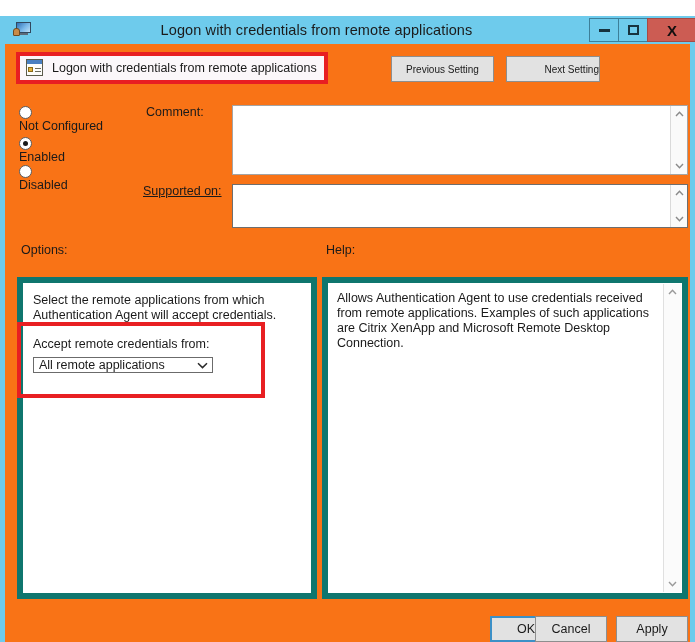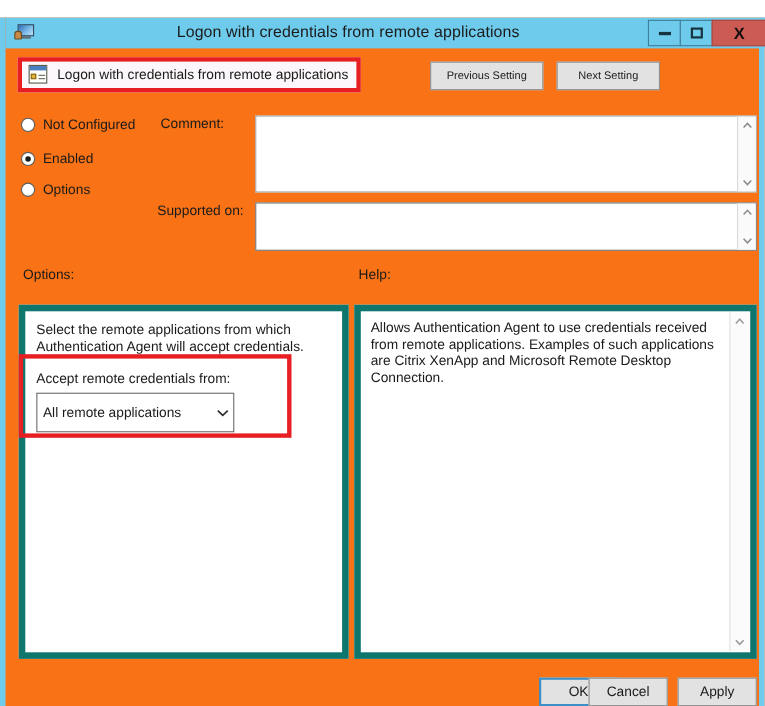--- a/index.html
+++ b/index.html
@@ -181,28 +181,28 @@
     box-sizing: border-box;
     background: #E2E2E2;
     border: 1px solid #8E8E8E;
     font-family: "Liberation Sans", sans-serif;
     font-size: 10px;
     color: #1a1a1a;
     cursor: default;
     padding: 0;
   }
   .nav-prev { left: 381px; width: 103px; }
-  .nav-next { left: 496px; width: 94px; }
+  .nav-next { left: 496px; width: 94px; text-align: right; }
 
   
   .radio-row {
     position: absolute;
     display: flex;
-    align-items: center;
     left: 14px;
+    flex-direction: column;
   }
   .rb {
     width: 13px; height: 13px;
     border-radius: 50%;
     box-sizing: border-box;
     border: 1px solid #5c5c5c;
     background: #fff;
     position: relative;
     margin-right: 7px;
     flex: 0 0 auto;
@@ -393,40 +393,40 @@
   <div class="radio-row" style="top:90px;">
     <span class="rb"></span>
     <span class="rb-label">Not Configured</span>
   </div>
   <div class="radio-row" style="top:121px;">
     <span class="rb on"></span>
     <span class="rb-label">Enabled</span>
   </div>
   <div class="radio-row" style="top:149px;">
     <span class="rb"></span>
-    <span class="rb-label">Options</span>
+    <span class="rb-label">Disabled</span>
   </div>
 
   <div class="field-label" style="left:141px; top:89px;">Comment:</div>
   <div class="txtbox" style="left:227px; top:89px; width:456px; height:70px;">
     <div class="sbar">
       <div class="sarrow">
         <svg width="9" height="6" viewBox="0 0 9 6">
             <path d="M1 5 L4.5 1.2 L8 5" fill="none" stroke="#8a8a8a" stroke-width="1.4"></path>
           </svg>
       </div>
       <div class="sarrow">
         <svg width="9" height="6" viewBox="0 0 9 6">
             <path d="M1 1 L4.5 4.8 L8 1" fill="none" stroke="#8a8a8a" stroke-width="1.4"></path>
           </svg>
       </div>
     </div>
   </div>
 
-  <div class="field-label" style="left:138px; top:168px;">Supported on:</div>
+  <div class="field-label" style="left:138px; top:168px;text-decoration:underline;">Supported on:</div>
   <div class="txtbox dark" style="left:227px; top:168px; width:456px; height:44px;">
     <div class="sbar">
       <div class="sarrow">
         <svg width="9" height="6" viewBox="0 0 9 6">
             <path d="M1 5 L4.5 1.2 L8 5" fill="none" stroke="#8a8a8a" stroke-width="1.4"></path>
           </svg>
       </div>
       <div class="sarrow">
         <svg width="9" height="6" viewBox="0 0 9 6">
             <path d="M1 1 L4.5 4.8 L8 1" fill="none" stroke="#8a8a8a" stroke-width="1.4"></path>
@@ -434,21 +434,21 @@
       </div>
     </div>
   </div>
 
   <div class="sec-label" style="left:16px; top:227px;">Options:</div>
   <div class="sec-label" style="left:321px; top:227px;">Help:</div>
 
   <div class="panel" style="left:12px; top:261px; width:300px; height:322px;">
     <div class="opt-text">Select the remote applications from which Authentication Agent will accept credentials.</div>
     <div class="opt-sublabel" style="left:10px; top:54px;">Accept remote credentials from:</div>
-    <div class="combo" style="left:10px; top:74px; width:180px; height:36px;">
+    <div class="combo" style="left:10px; top:74px; width:180px; height:16px;">
       <span class="combo-val">All remote applications</span>
       <span class="combo-arrow">
         <svg width="11" height="7" viewBox="0 0 11 7">
             <path d="M1 1.3 L5.5 5.6 L10 1.3" fill="none" stroke="#2b2b2b" stroke-width="1.5"></path>
           </svg>
       </span>
     </div>
   </div>
   <div class="red-box" style="left:12px; top:306px; width:248px; height:76px;"></div>
 

